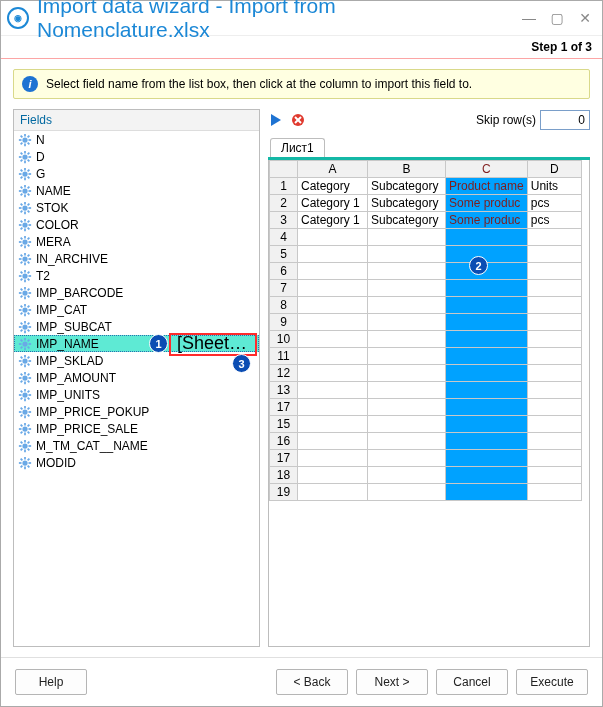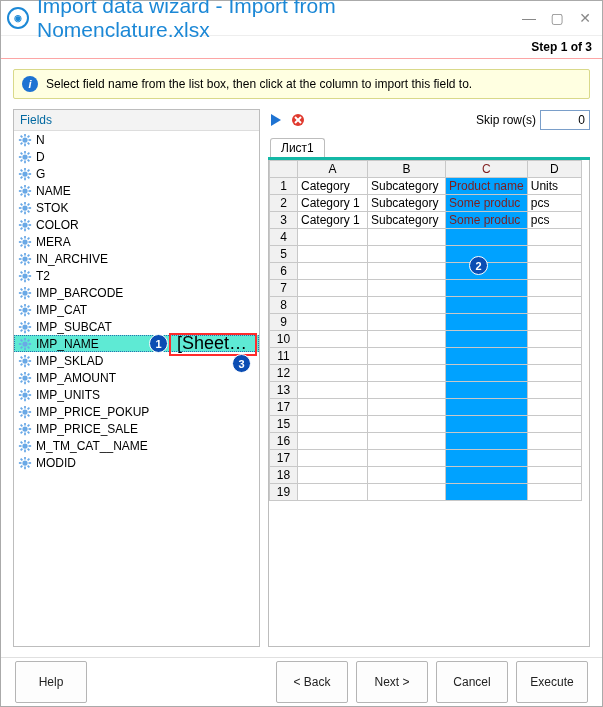--- a/index.html
+++ b/index.html
@@ -34,21 +34,21 @@
 .grid-wrap{flex:1;border:1px solid #bdbdbd;border-top:none;overflow:auto;position:relative;background:#fff}
 table.grid{border-collapse:collapse;font-size:12px;table-layout:fixed}
 table.grid th,table.grid td{border:1px solid #c8c8c8;height:17px;padding:0 3px;overflow:hidden;white-space:nowrap;text-align:left;box-sizing:border-box}
 table.grid th{background:#f1f1f1;font-weight:normal;text-align:center}
 table.grid th.rowhdr{width:28px;text-align:center;background:#f1f1f1}
 table.grid td.rowhdr{width:28px;text-align:center;background:#f1f1f1}
 .colA{width:70px}.colB{width:78px}.colC{width:78px}.colD{width:54px}
 td.sel,th.sel{background:#00a2ff;color:#7f1d1d;overflow:hidden}
 .footer{height:48px;border-top:1px solid #e0e0e0;display:flex;align-items:center;padding:0 14px;gap:8px}
 .footer .spacer{flex:1}
-button.btn{min-width:72px;height:42px;background:#fdfdfd;border:1px solid #b5b5b5;border-radius:2px;font-size:12px;color:#222;padding:0 10px}
+button.btn{min-width:72px;height:26px;background:#fdfdfd;border:1px solid #b5b5b5;border-radius:2px;font-size:12px;color:#222;padding:0 10px}
 .gear svg{width:14px;height:14px;display:block}
 </style>
 </head>
 <body>
 
 <div class="window">
 
   <div class="titlebar">
     <div class="app-icon">◉</div>
     <div class="title">Import data wizard - Import from Nomenclature.xlsx</div>

